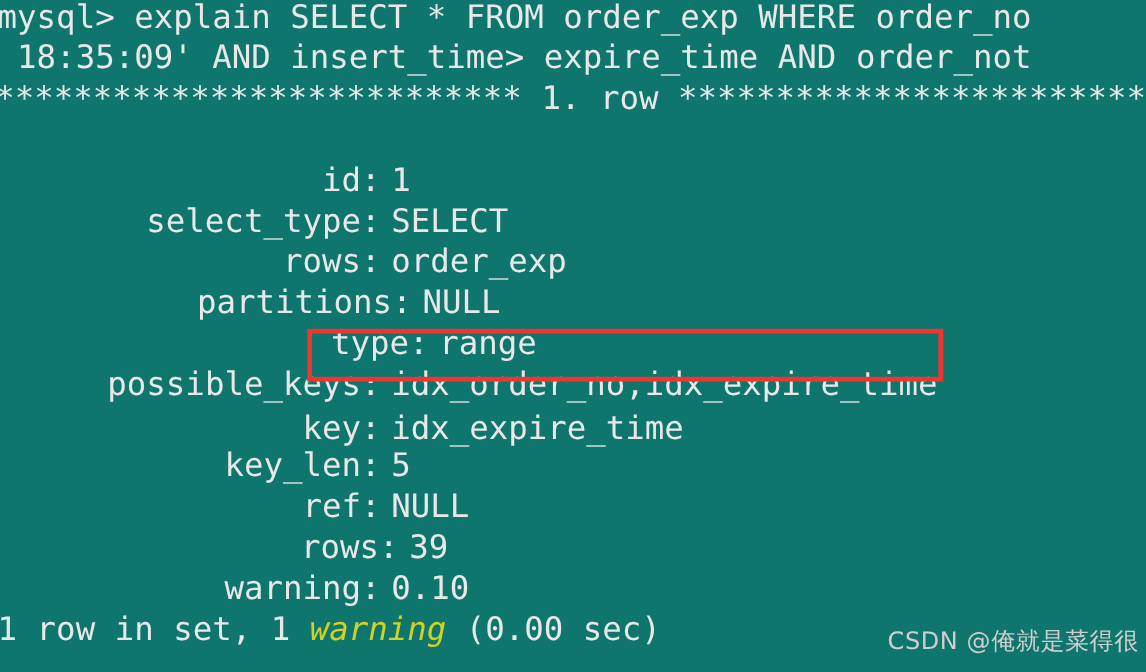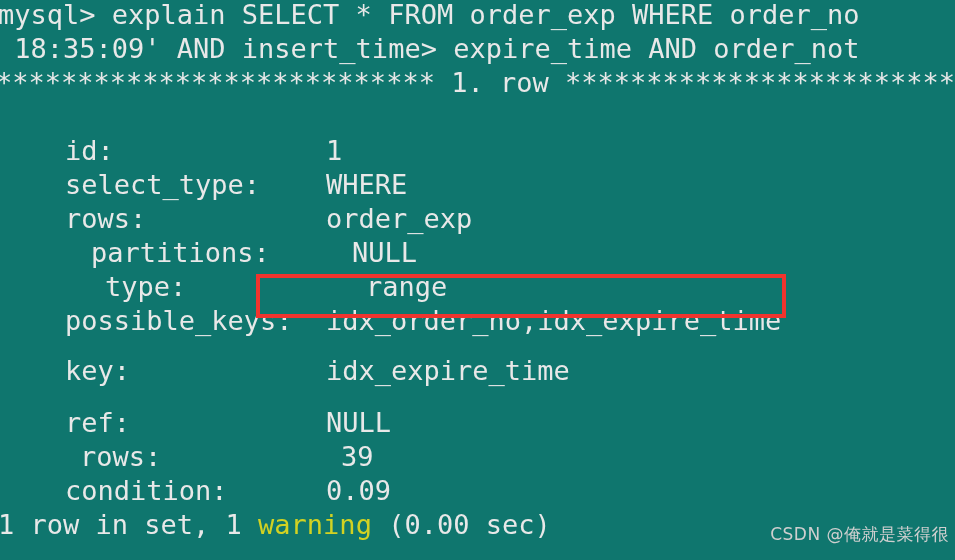--- a/index.html
+++ b/index.html
@@ -48,49 +48,49 @@
     height: 34px;
     font-family: "DejaVu Sans Mono", "Liberation Mono", monospace;
     font-size: 27px;
     line-height: 34px;
     white-space: pre;
     color: #e8e8e8;
   }
   .field .label {
     display: inline-block;
     width: 252px;
-    text-align: left;
+    text-align: right;
     color: #e8e8e8;
   }
   .field .value {
     display: inline-block;
     padding-left: 9px;
     color: #e8e8e8;
   }
 
   .v-null    { color: #d63ad6; }
-  .v-warning { color: #d2d222; }
+  .v-warning { color: #d2d222; font-style: italic; }
 
   .highlight-box {
     position: absolute;
     left: 256px;
     top: 274px;
     width: 530px;
     height: 44px;
     border: 4px solid #f0342e;
     box-sizing: border-box;
     pointer-events: none;
   }
 
   .watermark {
     position: absolute;
     right: 6px;
     top: 521px;
     font-family: "DejaVu Sans", "Liberation Sans", sans-serif;
-    font-size: 17px;
+    font-size: 20px;
     line-height: 26px;
     color: #cfcfcf;
     white-space: pre;
     letter-spacing: 0.5px;
   }
 </style>
 </head>
 <body>
 
 <div id="terminal">
@@ -99,54 +99,57 @@
 
   <div class="line row-cmd2"> 18:35:09' AND insert_time&gt; expire_time AND order_not</div>
 
   <div class="line row-stars">*************************** 1. row ***************************</div>
 
   <div class="field" style="top:100px;">
     <span class="label">id:</span><span class="value">1</span>
   </div>
 
   <div class="field" style="top:134px;">
-    <span class="label">select_type:</span><span class="value">WHERE</span>
+    <span class="label">select_type:</span><span class="value">SELECT</span>
   </div>
 
   <div class="field" style="top:168px;">
     <span class="label">rows:</span><span class="value">order_exp</span>
   </div>
 
   <div class="field" style="top:202px;margin-left:26px;">
     <span class="label">partitions:</span><span class="value v-null">NULL</span>
   </div>
 
   <div class="field" style="top:236px;padding-left:40px;">
     <span class="label">type:</span><span class="value">range</span>
   </div>
 
   <div class="field" style="top:270px;">
     <span class="label">possible_keys:</span><span class="value">idx_order_no,idx_expire_time</span>
   </div>
 
-  <div class="field" style="top:320px;">
+  <div class="field" style="top:307px;">
     <span class="label">key:</span><span class="value">idx_expire_time</span>
   </div>
 
+  <div class="field" style="top:338px;">
+    <span class="label">key_len:</span><span class="value">5</span>
+  </div>
 
   <div class="field" style="top:372px;">
     <span class="label">ref:</span><span class="value v-null">NULL</span>
   </div>
 
   <div class="field" style="top:406px;margin-left:15px;">
     <span class="label">rows:</span><span class="value">39</span>
   </div>
 
   <div class="field" style="top:440px;">
-    <span class="label">condition:</span><span class="value">0.09</span>
+    <span class="label">warning:</span><span class="value">0.10</span>
   </div>
 
 
   <div class="line row-footer"><span>1 row in set, 1 </span><span class="v-warning">warning</span><span> (0.00 sec)</span></div>
 
   <div class="highlight-box"></div>
 
   <div class="watermark">CSDN @俺就是菜得很</div>
 
 </div>

